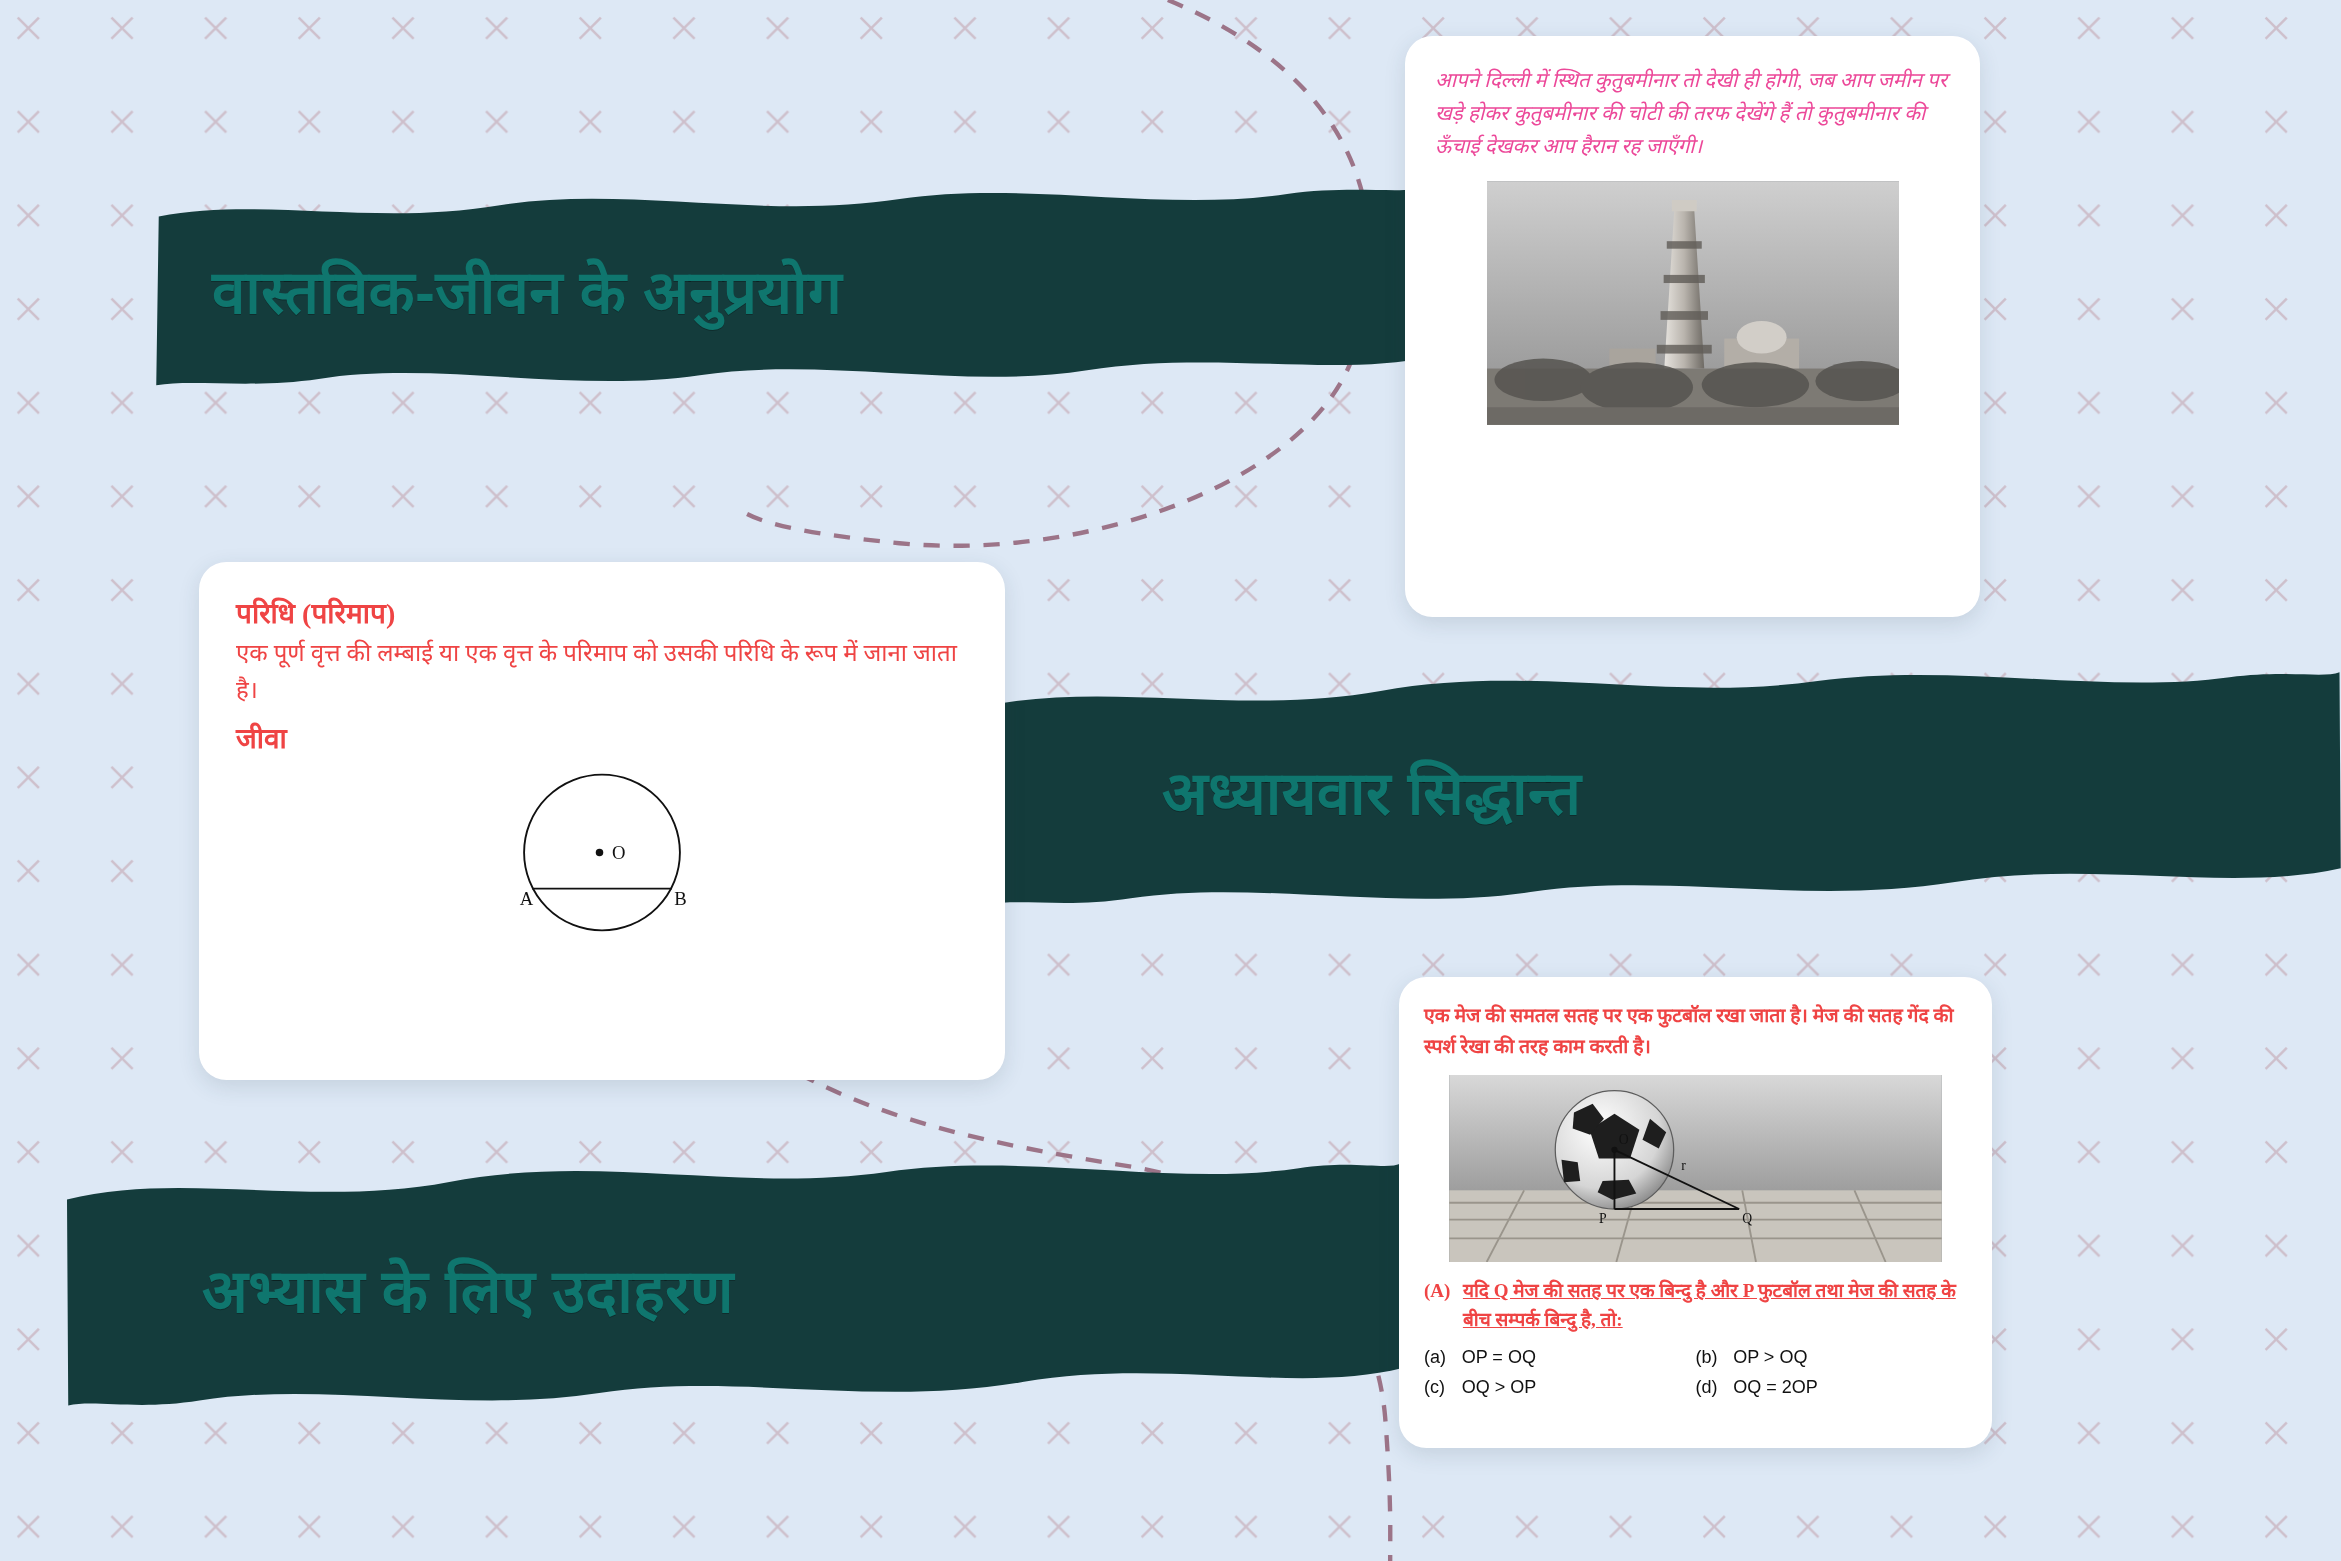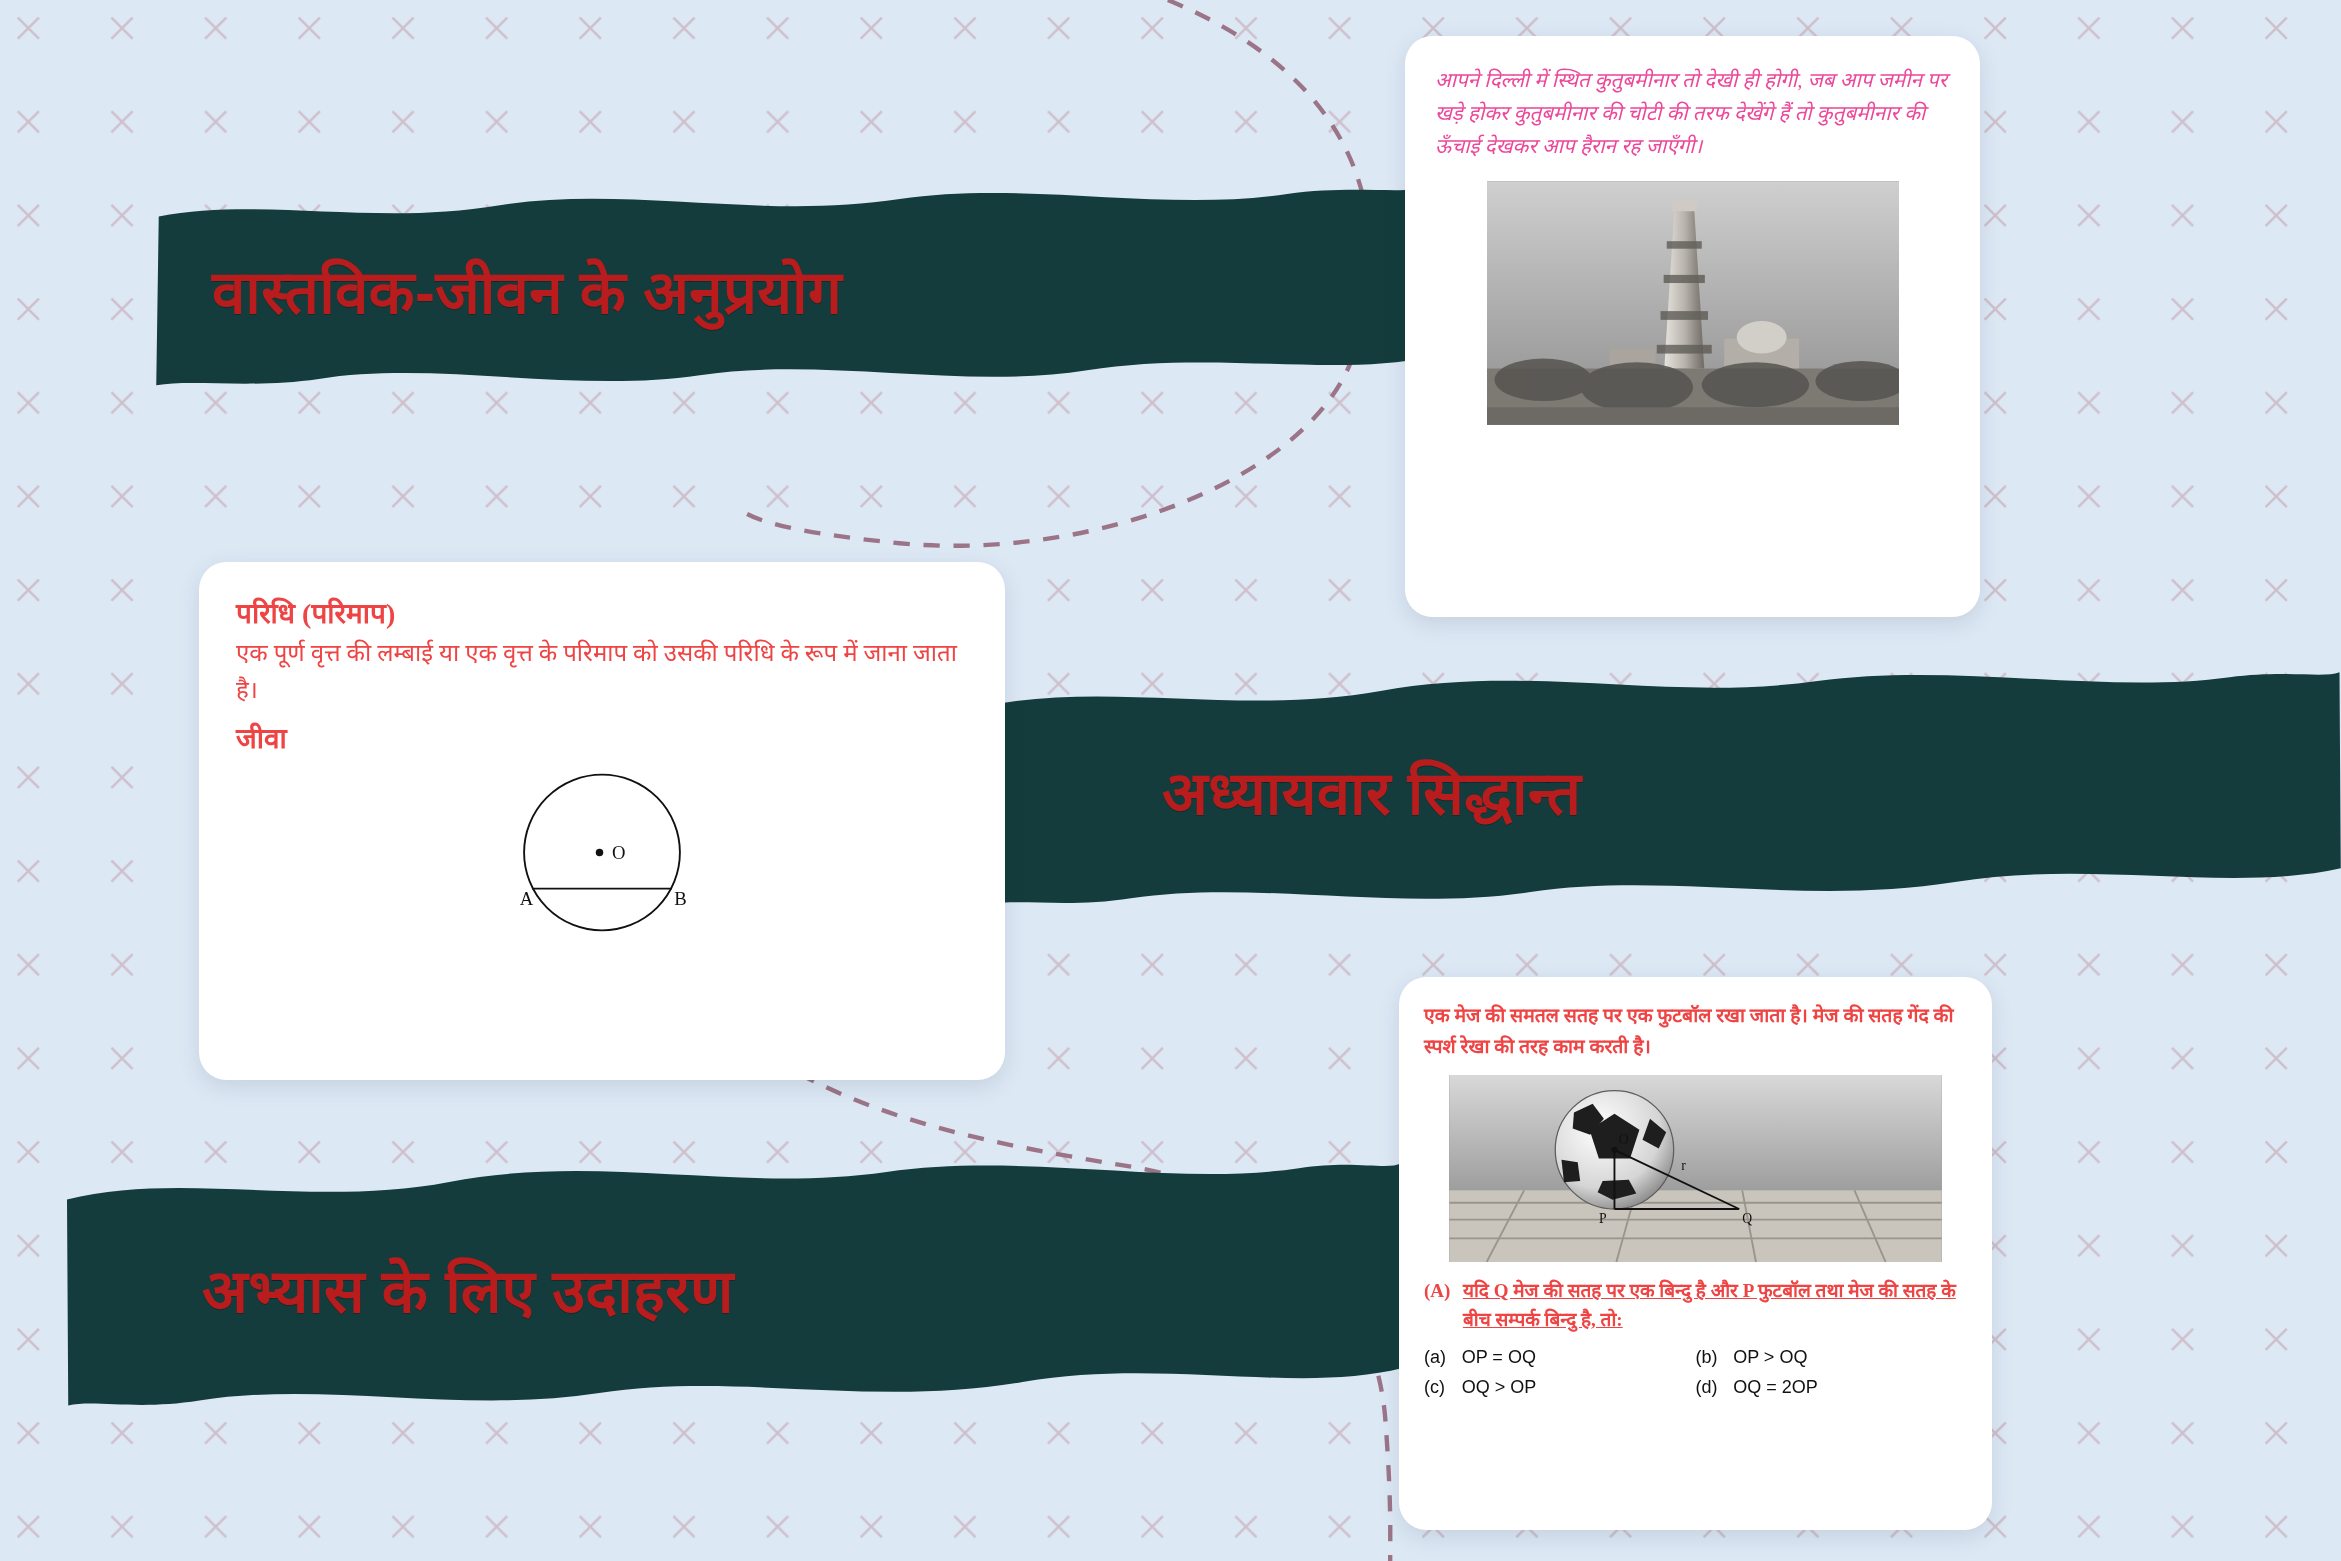--- a/index.html
+++ b/index.html
@@ -34,21 +34,21 @@
   
   .banner {
     position: absolute;
     z-index: 3;
   }
   .banner svg {
     display: block;
   }
   .banner-label {
     position: absolute;
-    color: #b91c1c;
+    color: #0f766e;
     font-weight: bold;
     white-space: nowrap;
     letter-spacing: 0.3px;
     text-shadow: 0 0.6px 0 rgba(0,0,0,.25);
   }
 
   
   .card {
     position: absolute;
     background: #ffffff;
@@ -110,21 +110,21 @@
   #circle-figure {
     margin: 3.7px auto 0 auto;
     width: 200px;
   }
 
   
   #card-football {
     left: 1399px;
     top: 977px;
     width: 593px;
-    height: 553px;
+    height: 471px;
     padding: 22.5px 25px;
   }
   #card-football .para {
     font-size: 19.4px;
     line-height: 1.6;
     font-weight: 600;
   }
   #football-img {
     width: 493px;
     height: 187px;

